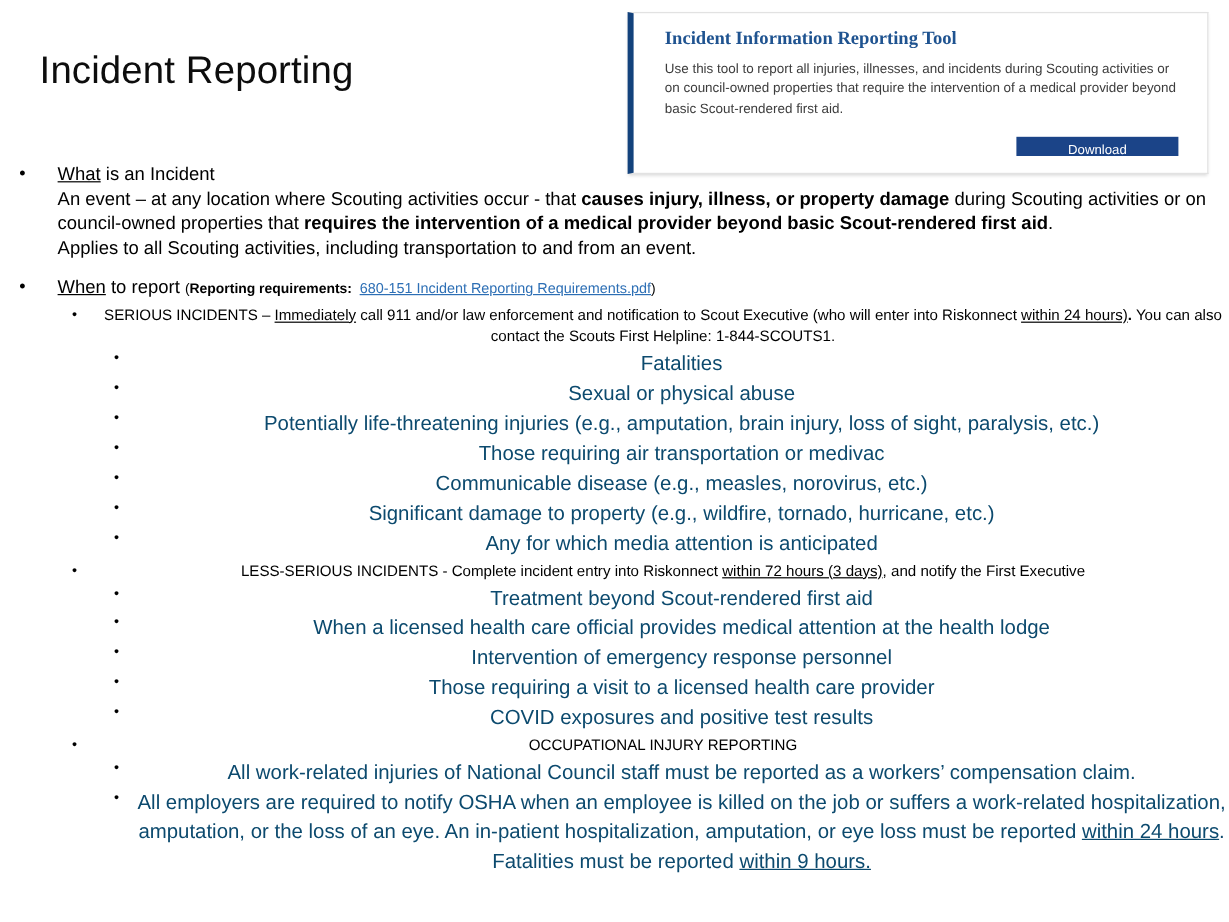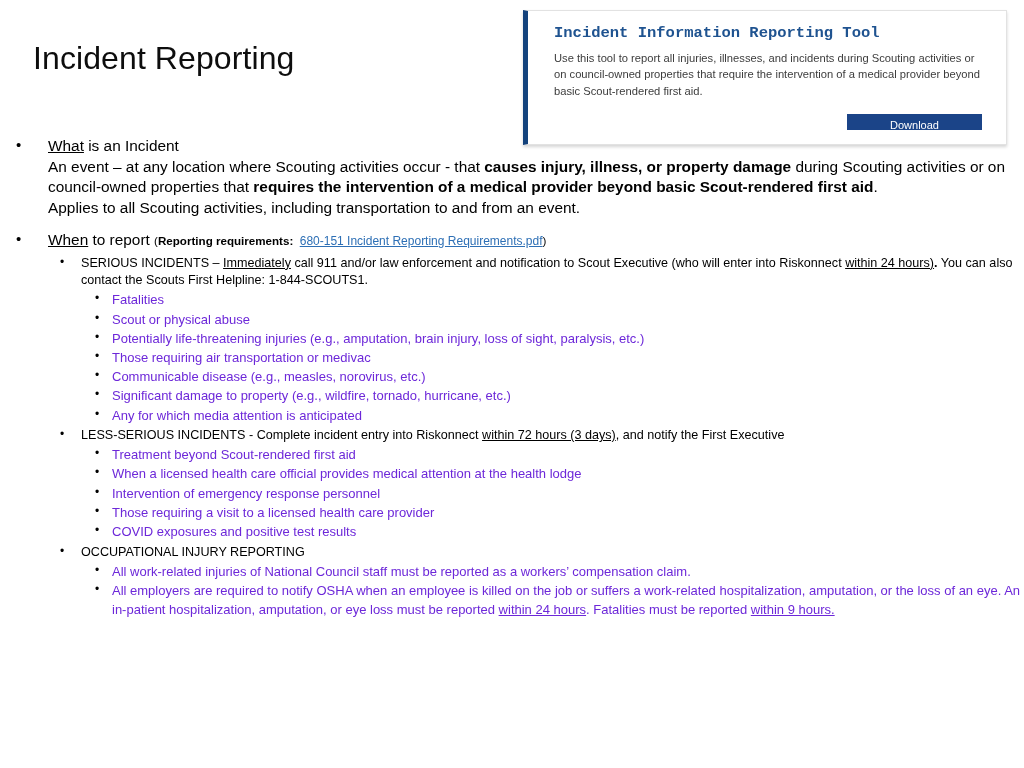--- a/index.html
+++ b/index.html
@@ -40,21 +40,21 @@
     height: 135px;
     background: #ffffff;
     border: 1px solid #e2e2e2;
     border-left: 5px solid #13427c;
     box-shadow: 0 2px 3px rgba(0,0,0,0.17);
   }
   .info-card-inner {
     padding: 13px 22px 0 26px;
   }
   .info-card-title {
-    font-family: Liberation Mono, monospace;
+    font-family: Liberation Serif, serif;
     font-size: 15.5px;
     font-weight: 700;
     color: #1f5390;
     line-height: 1.2;
     margin: 0 0 7px 0;
   }
   .info-card-body {
     font-family: "Liberation Sans", sans-serif;
     font-size: 11.2px;
     line-height: 1.47;
@@ -108,20 +108,21 @@
     position: absolute;
     left: 16px;
     top: -1px;
     font-size: 15px;
     color: #000;
   }
 
   
   ul.lvl2 {
     margin-top: 4px;
+    text-align: center;
   }
   .lvl2 > li {
     position: relative;
     padding-left: 33px;
     margin-bottom: 2px;
     font-size: 12.6px;
     line-height: 1.42;
     color: #000;
   }
   .lvl2 > li::before {
@@ -134,23 +135,23 @@
   }
 
   
   ul.lvl3 {
     margin-top: 1px;
   }
   .lvl3 > li {
     position: relative;
     padding-left: 31px;
     margin-bottom: 0.5px;
-    font-size: 13px;
+    font-size: 17px;
     line-height: 1.44;
-    color: #6d28d9;
+    color: #0c4a6e;
   }
   .lvl3 > li::before {
     content: "\2022";
     position: absolute;
     left: 14px;
     top: -1px;
     font-size: 12px;
     color: #000;
   }
 
@@ -195,21 +196,21 @@
     <li>
       <span><u class="u">When</u><span> to report </span><span class="paren">(</span><span class="small-label">Reporting requirements:</span><span class="paren">&nbsp; </span><a class="pdf-link" href="#">680-151 Incident Reporting Requirements.pdf</a><span class="paren">)</span></span>
 
       <ul class="lvl2">
 
         <li class="sec-gap">
           <span><span>SERIOUS INCIDENTS – </span><u class="u">Immediately</u><span> call 911 and/or law enforcement and notification to Scout Executive (who will enter into Riskonnect </span><u class="u">within 24 hours)</u><b class="b">.</b><span>  You can also contact the Scouts First Helpline: 1-844-SCOUTS1.</span></span>
 
           <ul class="lvl3">
             <li>Fatalities</li>
-            <li>Scout or physical abuse</li>
+            <li>Sexual or physical abuse</li>
             <li>Potentially life-threatening injuries (e.g., amputation, brain injury, loss of sight, paralysis, etc.)</li>
             <li>Those requiring air transportation or medivac</li>
             <li>Communicable disease (e.g., measles, norovirus, etc.)</li>
             <li>Significant damage to property (e.g., wildfire, tornado, hurricane, etc.)</li>
             <li>Any for which media attention is anticipated</li>
           </ul>
         </li>
 
         <li class="sec-gap">
           <span><span>LESS-SERIOUS INCIDENTS - Complete incident entry into Riskonnect </span><u class="u">within 72 hours (3 days)</u><span>, and notify the First Executive</span></span>

